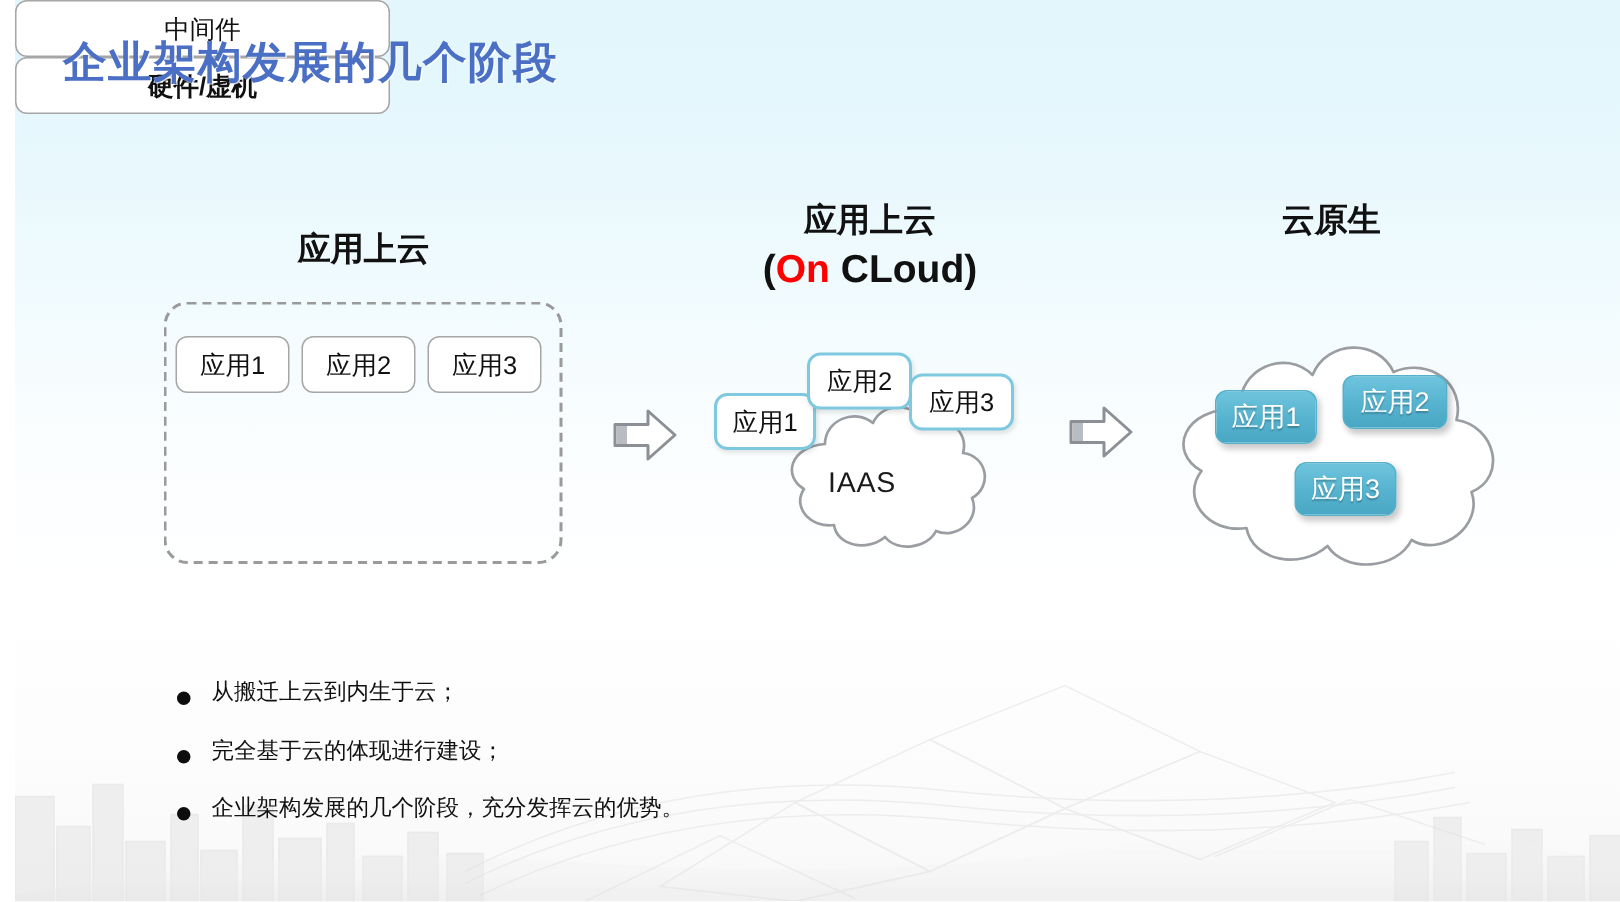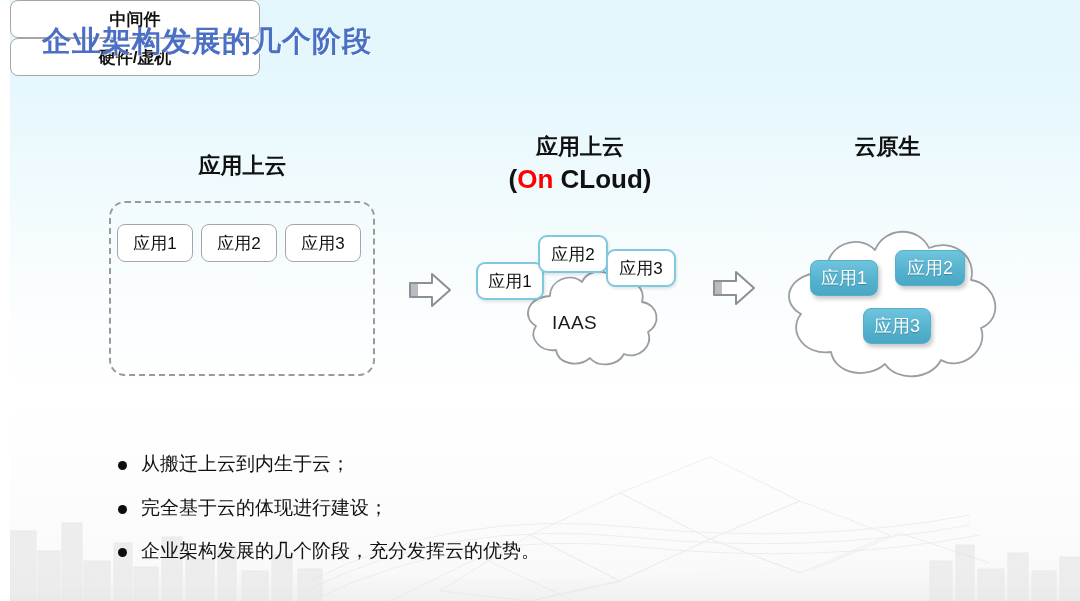--- a/index.html
+++ b/index.html
@@ -76,21 +76,21 @@
     font-size:17px; color:#111;
   }
   .bar {
     width:250px; height:38px;
     border:1.6px solid #a6a6a6; border-radius:8px;
     background:#ffffff;
     display:flex; align-items:center; justify-content:center;
     font-size:17px; color:#111;
   }
   #trad-apps { left:107px; top:224px; }
-  #trad-mid  { left:107px; top:274px;font-weight:bold; }
+  #trad-mid  { left:107px; top:274px; }
   #trad-hw   { left:107px; top:324px;font-weight:bold; }
 
   
   .arrow { position:absolute; }
   #arrow-1 { left:398px; top:272px; }
   #arrow-2 { left:702px; top:270px; }
 
   
   .cloud-wrap { position:absolute; }
   #cloud-2 { left:496px; top:260px; }
@@ -131,21 +131,21 @@
   .bullets { position:absolute; left:108px; top:452px; }
   .bullet-row {
     display:flex; align-items:flex-start; gap:14px;
     margin-bottom:19px;
   }
   .dot {
     width:9px; height:9px; border-radius:50%;
     background:#0d0d0d; margin-top:9px; flex:none;
   }
   .bullet-text {
-    font-size:19px; color:#111; line-height:1.3; white-space:nowrap;text-align:right;
+    font-size:15px; color:#111; line-height:1.3; white-space:nowrap;text-align:right;
   }
 </style>
 </head>
 <body>
 
 <div class="slide">
 
   <svg class="bg-city" viewBox="0 0 1080 190" preserveAspectRatio="none">
     <defs>
       <linearGradient id="cgrad" x1="0" y1="0" x2="0" y2="1">

